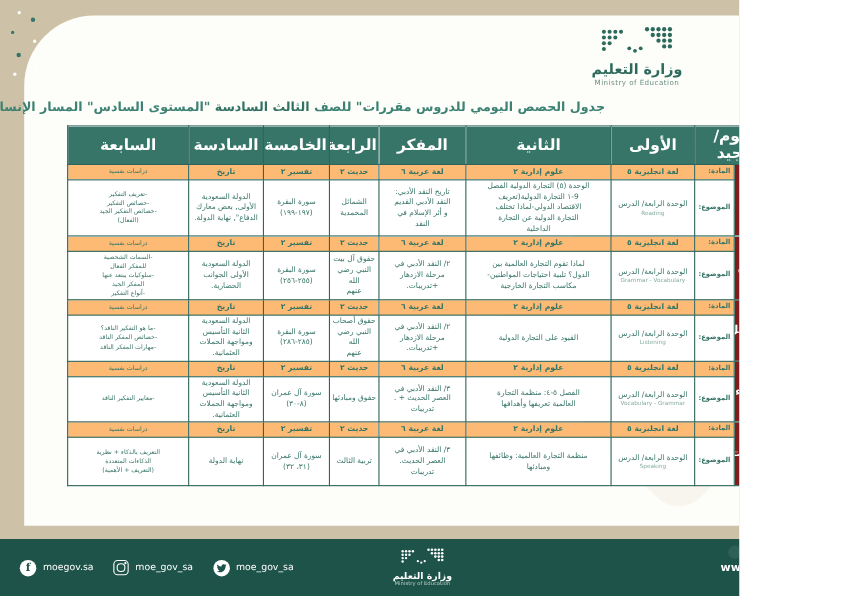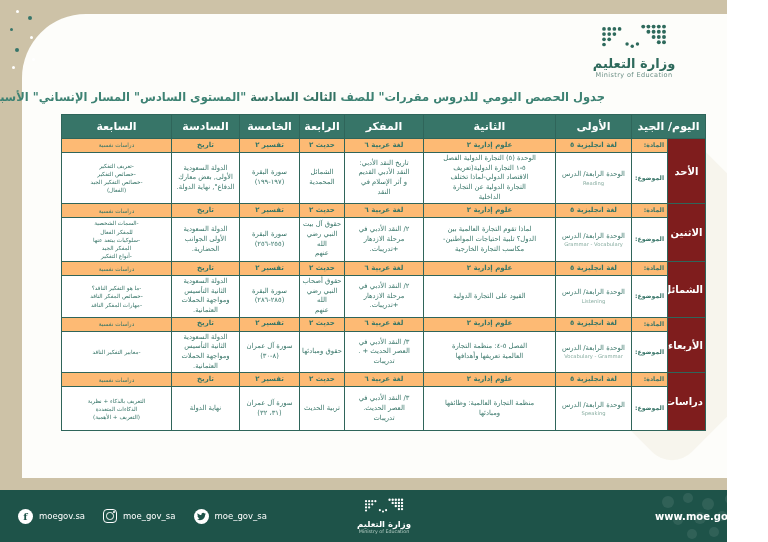--- a/index.html
+++ b/index.html
@@ -1,16 +1,16 @@
 <!DOCTYPE html>
 <html lang="ar"><head>
 <meta charset="utf-8">
 <style>
   html,body{margin:0;padding:0}
-  .page{position:relative;width:727px;height:542px;background:#cdc2a7;overflow:hidden;
+  .page{position:relative;width:672px;height:542px;background:#cdc2a7;overflow:hidden;
         font-family:"DejaVu Sans",sans-serif}
   .card{position:absolute;left:22px;top:14px;right:0;height:464px;background:#fdfdfa;
         border-radius:64px 0 0 0;z-index:1}
   .wm{position:absolute;top:170px;right:-70px;width:250px;height:250px;background:#f2eee2;
       opacity:.55;transform:rotate(45deg);border-radius:28px;z-index:2}
   .deco-dot{position:absolute;border-radius:50%;z-index:2}
 
   
   .moe-logo{position:absolute;top:22px;right:28px;width:130px;text-align:center;
             color:#2e6a5c;z-index:3}
@@ -20,21 +20,21 @@
   
   .title{position:absolute;top:90px;right:122px;direction:rtl;color:#3d8273;
          font-size:11.5px;font-weight:600;white-space:nowrap;z-index:3}
   .title b{font-weight:800;color:#337263}
 
   
   .tblwrap{position:absolute;top:114px;left:62px;width:644px;direction:rtl;z-index:3}
   table{border-collapse:collapse;table-layout:fixed;width:644px}
   td,th{border:1px solid #2f655a;overflow:hidden;padding:1px 2px;vertical-align:middle;
         text-align:center;box-sizing:border-box}
-  th{background:#377568;color:#fff;font-size:11px;height:24px;font-weight:700}
+  th{background:#377568;color:#fff;font-size:14px;height:24px;font-weight:700}
   tr.srow{height:14px}
   tr.srow td{background:#fdba74;color:#347566;font-size:7px;font-weight:700;line-height:1.1}
   tr.srow td:last-child{font-size:5.8px;font-weight:400}
   tr.trow td{background:#fff;color:#377568;font-size:6.8px;line-height:1.42;white-space:pre-line}
   tr.trow td:last-child{font-size:5.7px}
   tr td.lbl{font-size:6.2px;text-align:right;padding-right:3px;font-weight:700;color:#377568}
   tr.trow td.lbl{background:#fff}
   tr.srow td.day, td.day{background:#7f1d1d;color:#fff;font-size:10px;font-weight:700}
   .en{display:block;font-size:5.2px;color:#86ab9f;font-weight:400;line-height:1.3}
 
@@ -149,21 +149,21 @@
         <td>لغة عربية ٦</td>
         <td>حديث ٢</td>
         <td>تفسير ٢</td>
         <td>تاريخ</td>
         <td>دراسات نفسية</td>
       </tr>
       <tr class="trow" style="height:51px">
         <td class="lbl">الموضوع:</td>
         <td><span>الوحدة الرابعة/ الدرس</span><span class="en">Reading</span></td>
         <td>الوحدة (٥) التجارة الدولية الفصل
-٥-١ التجارة الدولية(تعريف
+9-١ التجارة الدولية(تعريف
 الاقتصاد الدولي-لماذا تختلف
 التجارة الدولية عن التجارة
 الداخلية</td>
         <td>تاريخ النقد الأدبي:
 النقد الأدبي القديم
 و أثر الإسلام في
 النقد</td>
         <td>الشمائل
 المحمدية</td>
         <td>سورة البقرة
@@ -285,21 +285,21 @@
         <td>دراسات نفسية</td>
       </tr>
       <tr class="trow" style="height:44px">
         <td class="lbl">الموضوع:</td>
         <td><span>الوحدة الرابعة/ الدرس</span><span class="en">Speaking</span></td>
         <td>منظمة التجارة العالمية: وظائفها
 ومبادئها</td>
         <td>٣/ النقد الأدبي في
 العصر الحديث.
 تدريبات</td>
-        <td>تربية الحديث</td>
+        <td>تربية الثالث</td>
         <td>سورة آل عمران
 (٣١، ٣٢)</td>
         <td>نهاية الدولة</td>
         <td>التعريف بالذكاء + نظرية
 الذكاءات المتعددة
 (التعريف + الأهمية)</td>
       </tr>
     </tbody>
       </table>
   </div>

